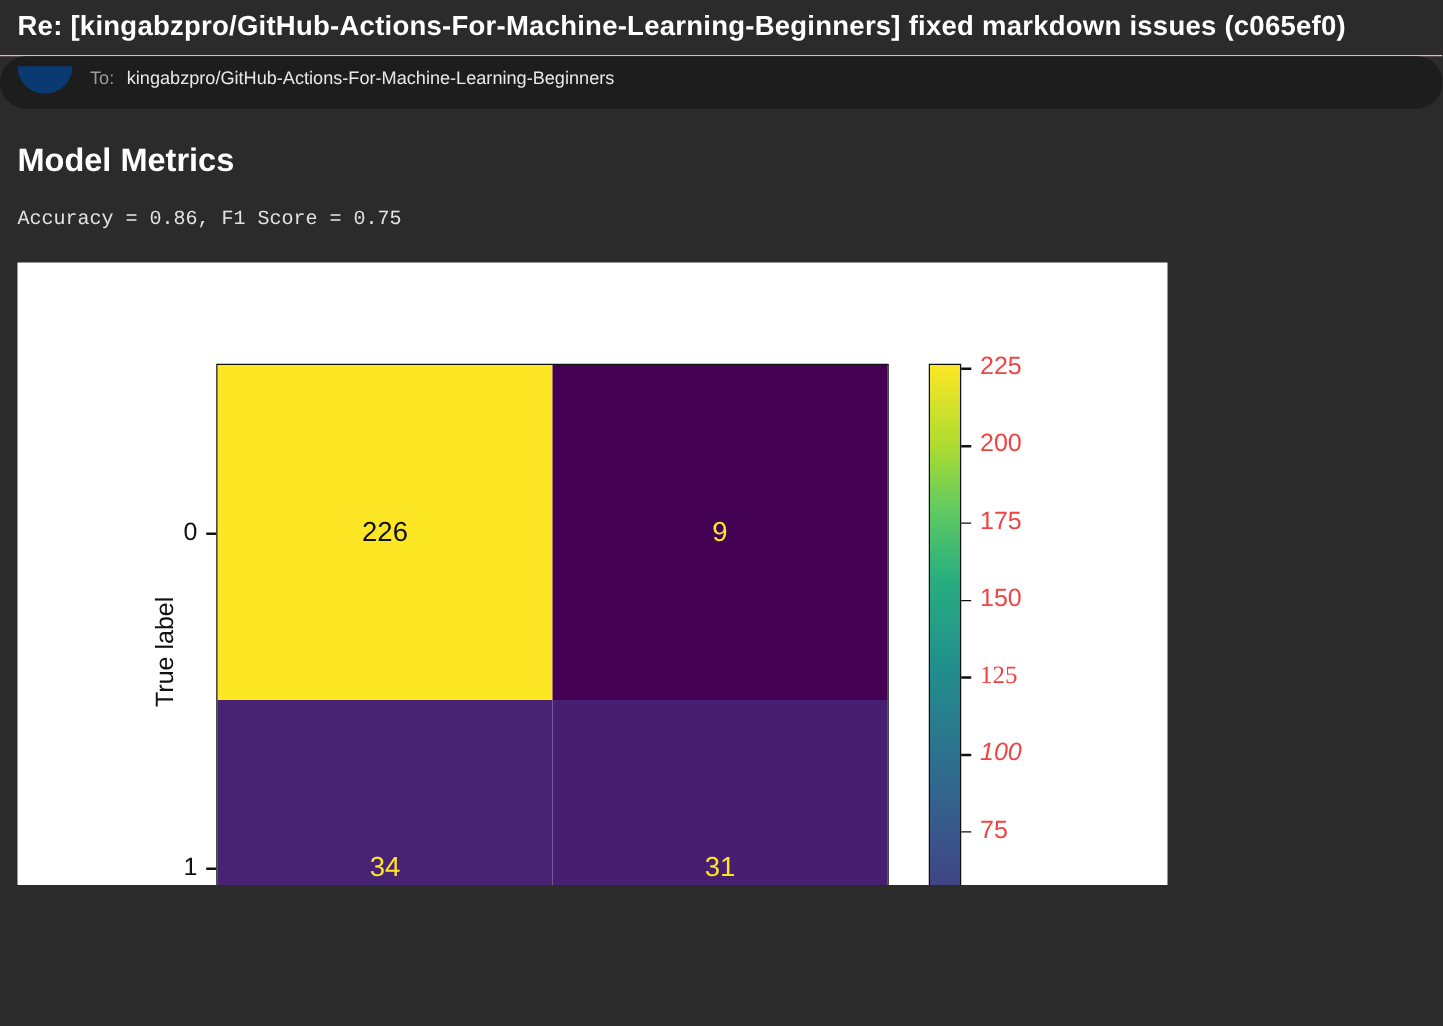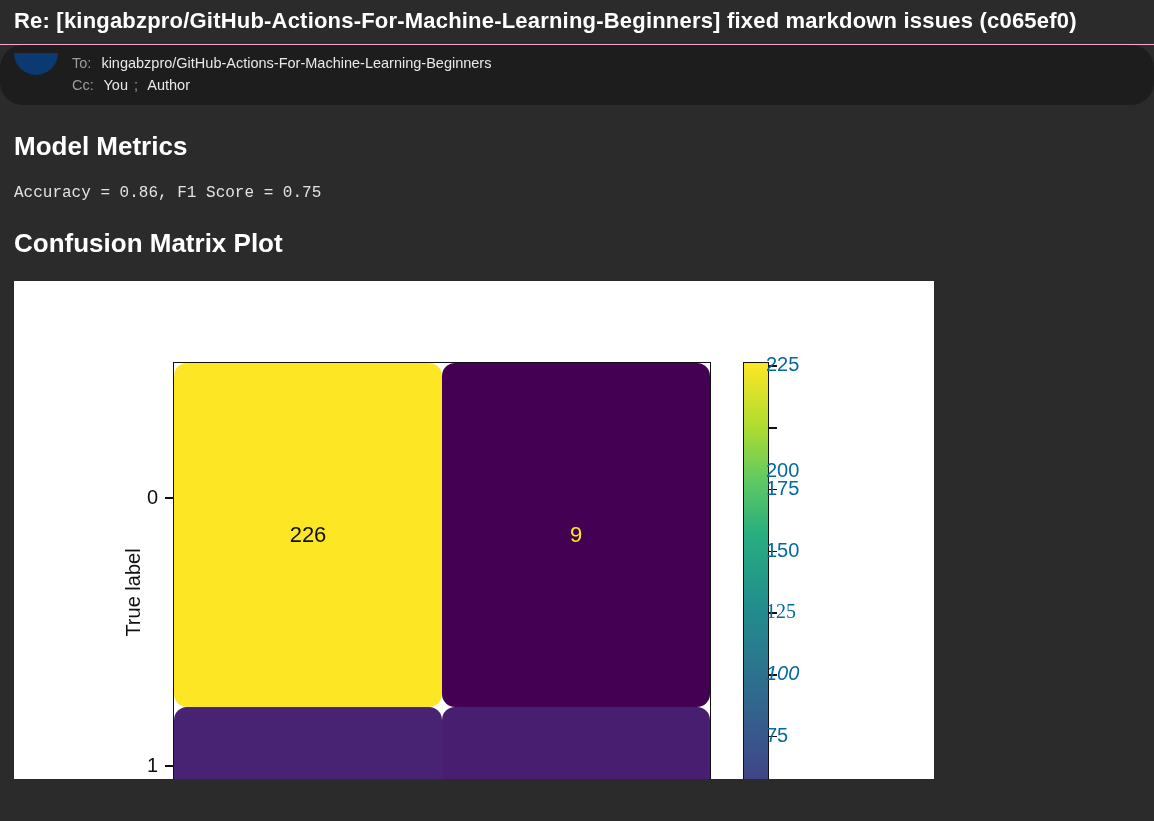--- a/index.html
+++ b/index.html
@@ -59,26 +59,25 @@
     .chart-inner {
       position: absolute;
       left: 160px;
       top: 82px;
       width: 536px;
       height: 536px;
     }
     .cm-row { display: flex; }
     .cm-cell {
       width: 268px;
-      height: 344px;
+      height: 268px;
       display: flex;
       align-items: center;
       justify-content: center;
       font-size: 22px;
-      border-radius: 13px;
     }
     .cm-border { outline: 1.5px solid #111; outline-offset: -0.5px; }
     .ylabel {
       position: absolute;
       left: 75px;
       top: 300px;
       transform: rotate(-90deg);
       transform-origin: center;
       font-size: 20px;
       color: #111;
@@ -119,51 +118,45 @@
     }
     .cbar-tick {
       position: absolute;
       left: 755px;
       width: 8px;
       height: 1.5px;
       background: #111;
     }
     .cbar-label {
       position: absolute;
-      left: 752px;
+      left: 770px;
       font-size: 20px;
-      color: #0369a1;
+      color: #ef4444;
     }
   </style>
 </head>
 <body>
 
 <div class="subject-bar">
   <h1>Re: [kingabzpro/GitHub-Actions-For-Machine-Learning-Beginners] fixed markdown issues (c065ef0)</h1>
 </div>
 
 <div class="meta-block">
   <div class="avatar"></div>
   <div class="meta-rows">
     <div>
       <span class="meta-label">To:</span>
       <span class="meta-val">kingabzpro/GitHub-Actions-For-Machine-Learning-Beginners</span>
     </div>
-    <div>
-      <span class="meta-label">Cc:</span>
-      <span class="meta-val">You</span><span class="meta-sep">;</span>
-      <span class="meta-val">Author</span>
-    </div>
   </div>
 </div>
 
 <div class="content">
   <h2>Model Metrics</h2>
   <div class="metrics-line">Accuracy = 0.86, F1 Score = 0.75</div>
-  <h3>Confusion Matrix Plot</h3>
 
   <div class="chart-outer">
 
     <div class="ylabel">True label</div>
 
     <div class="ytick" style="top:205px">0</div>
     <div class="ytick-mark" style="top:216px"></div>
     <div class="ytick" style="top:473px">1</div>
     <div class="ytick-mark" style="top:484px"></div>
 
@@ -192,18 +185,18 @@
         <div class="cbar-label" style="top: 442.977px; text-align: center;">75</div>
         <div class="cbar-tick" style="top: 393.226px;"></div>
         <div class="cbar-label" style="top: 381.226px; font-style: italic;">100</div>
         <div class="cbar-tick" style="top: 331.475px;"></div>
         <div class="cbar-label" style="top: 319.475px; font-family: Liberation Serif, serif;">125</div>
         <div class="cbar-tick" style="top: 269.724px;"></div>
         <div class="cbar-label" style="top: 257.724px;">150</div>
         <div class="cbar-tick" style="top: 207.972px;"></div>
         <div class="cbar-label" style="top: 195.972px;">175</div>
         <div class="cbar-tick" style="top: 146.221px;"></div>
-        <div class="cbar-label" style="top: 134.221px; margin-top: 44px;">200</div>
+        <div class="cbar-label" style="top: 134.221px;">200</div>
         <div class="cbar-tick" style="top: 84.47px;"></div>
         <div class="cbar-label" style="top: 72.47px;">225</div>
       </div>
   </div>
 </div>
 
 </body></html>

